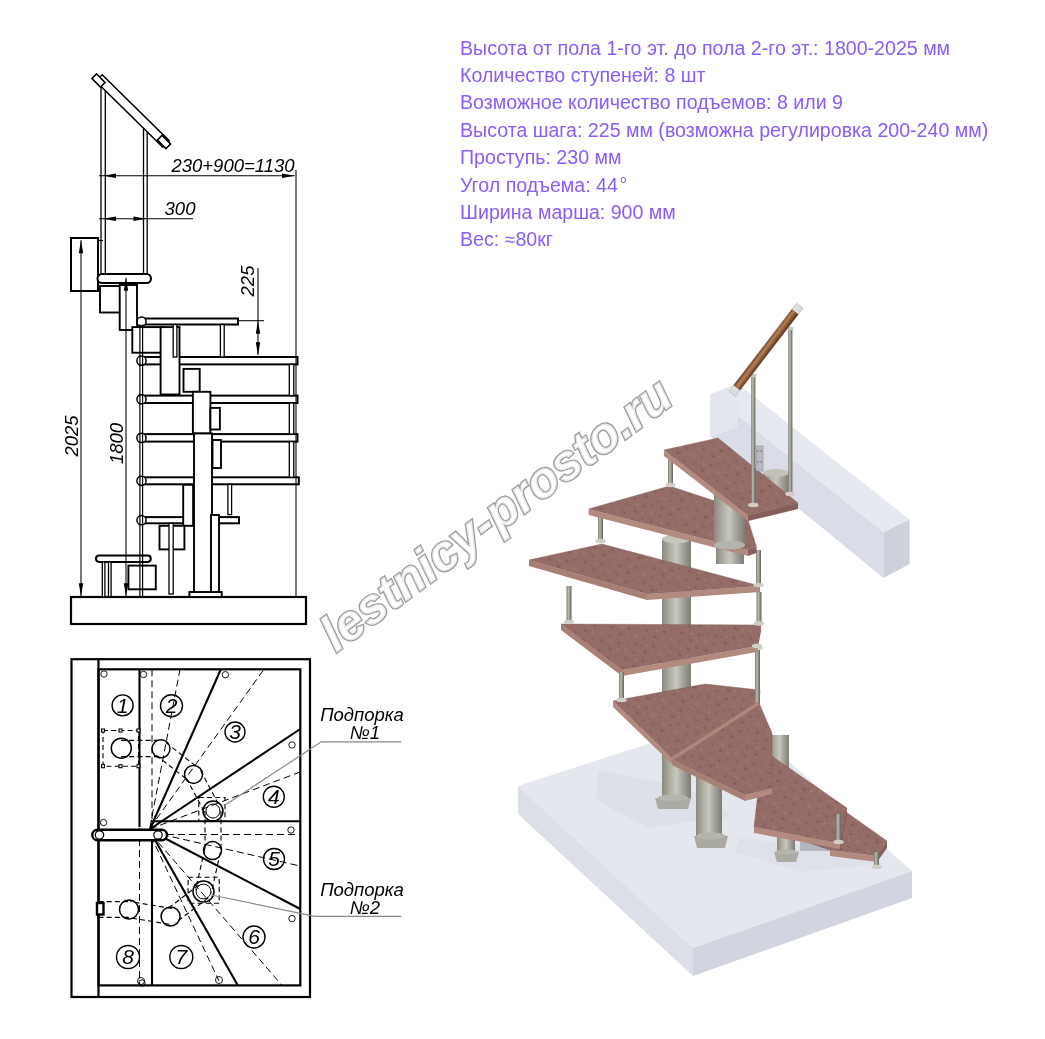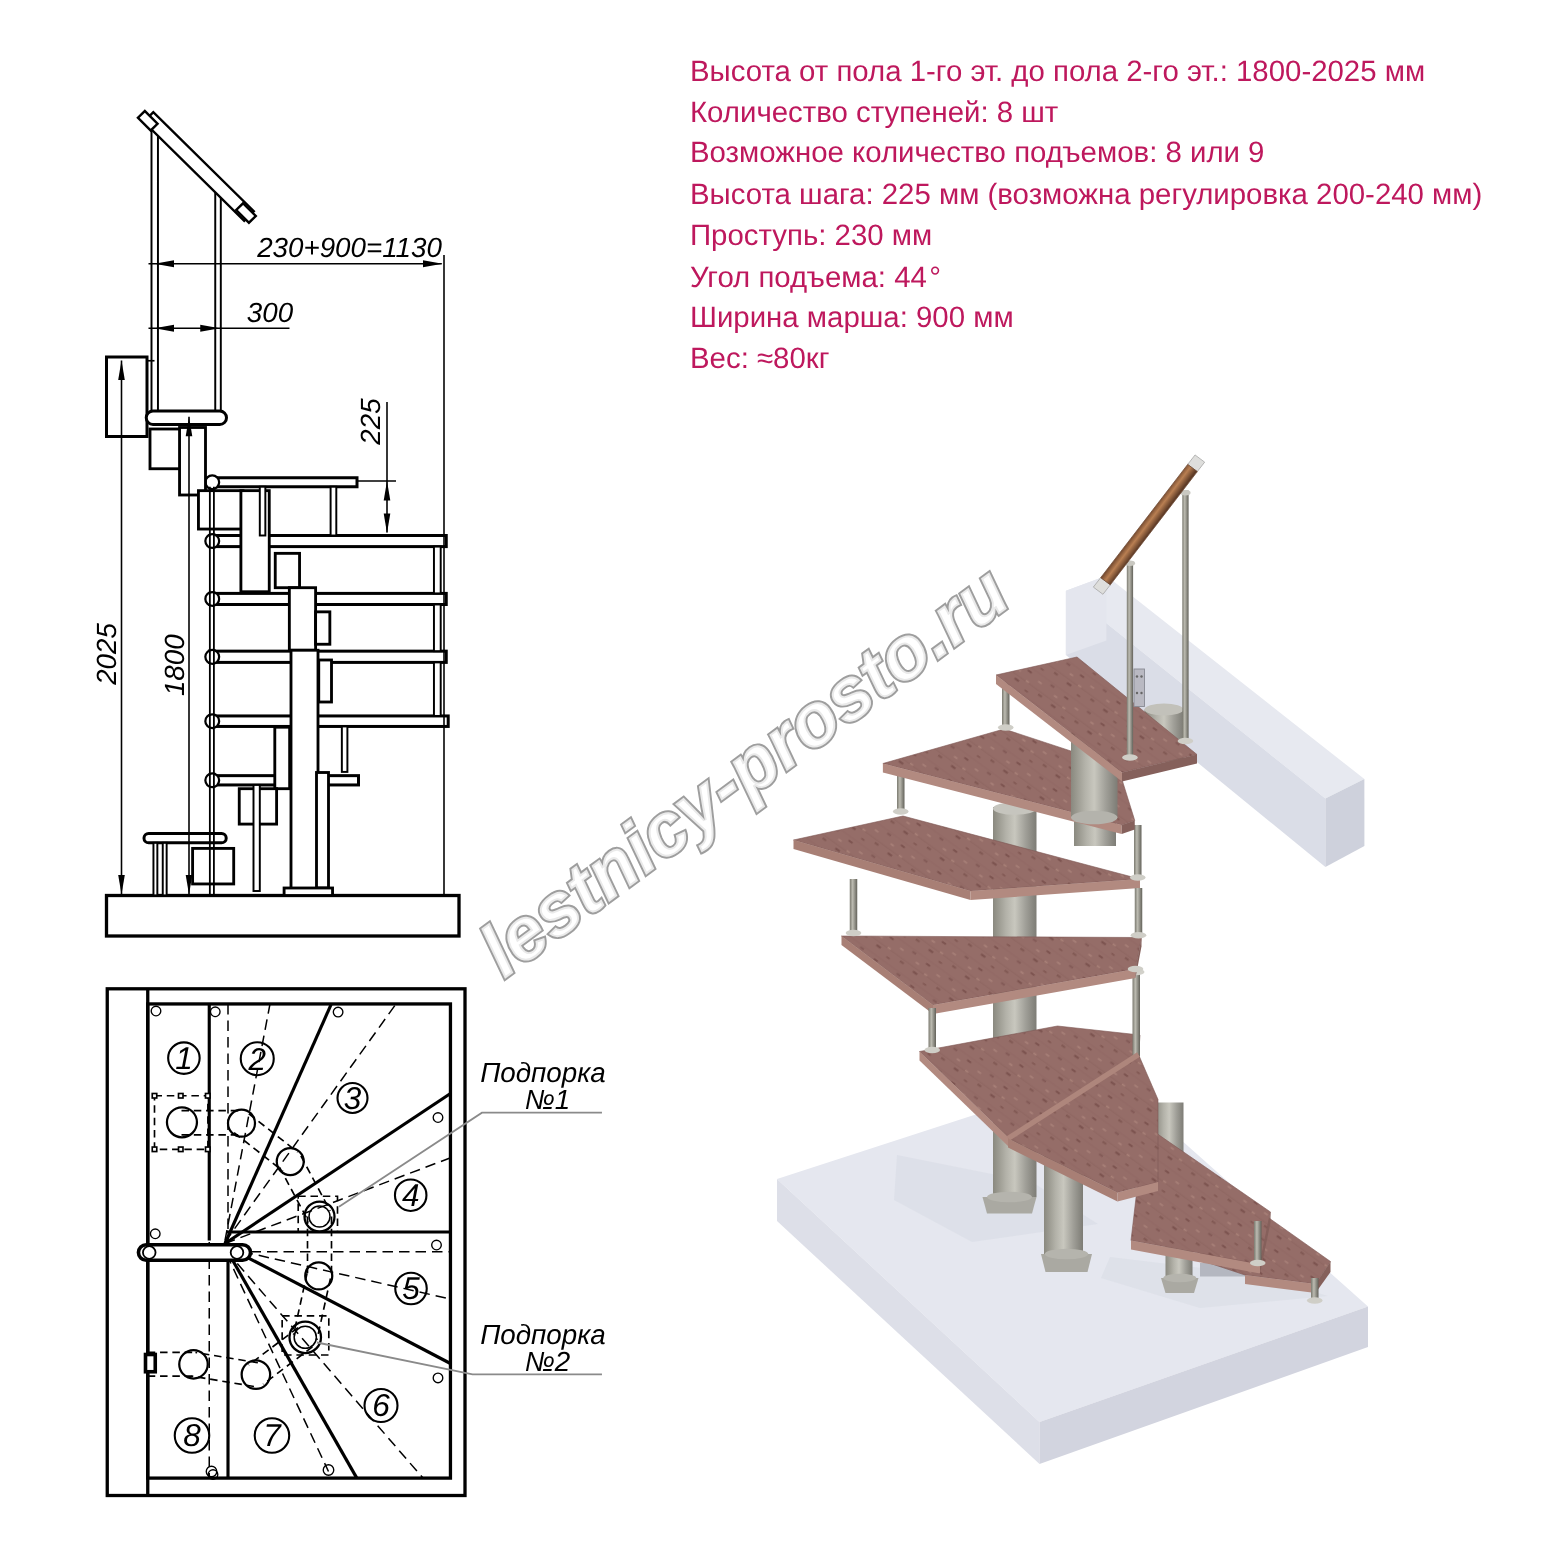--- a/index.html
+++ b/index.html
@@ -1,15 +1,15 @@
 <!DOCTYPE html>
 <html><head><meta charset="utf-8"><style>
 html,body{margin:0;padding:0;background:#fff;width:1045px;height:1039px;overflow:hidden}
 #wrap{position:relative;width:1045px;height:1039px;background:#fff}
-#spec{position:absolute;left:460px;top:34.5px;font:19.6px/27.4px "Liberation Sans",sans-serif;color:#be185d;white-space:nowrap}
+#spec{position:absolute;left:460px;top:34.5px;font:19.6px/27.4px "Liberation Sans",sans-serif;color:#8b5cf6;white-space:nowrap}
 svg{position:absolute;left:0;top:0}
 </style></head>
 <body>
 <div id="wrap">
 <svg width="1045" height="1039" viewBox="0 0 1045 1039">
 <defs>
 <pattern id="wd" patternUnits="userSpaceOnUse" width="30" height="18" patternTransform="rotate(36)">
  <rect width="30" height="18" fill="#956d68"></rect>
  <rect y="1" width="30" height="1" fill="#8a625d" opacity=".4"></rect>
  <rect y="9.5" width="30" height=".9" fill="#8a625d" opacity=".33"></rect>

